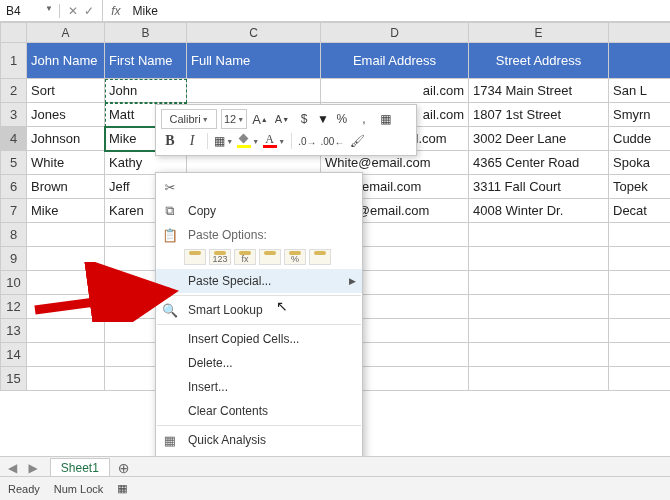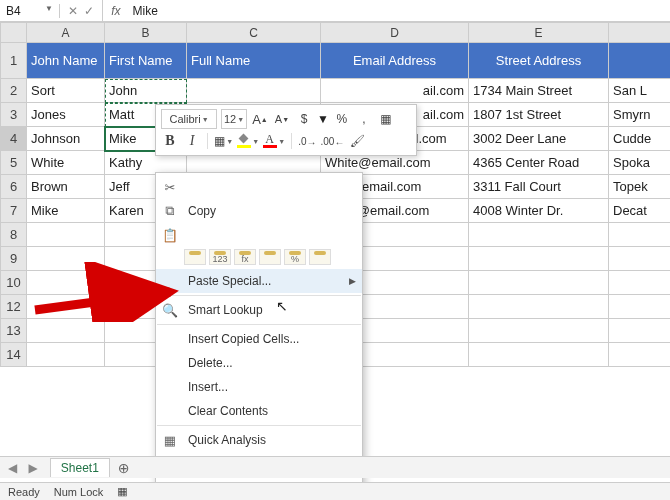--- a/index.html
+++ b/index.html
@@ -24,21 +24,21 @@
 .marching { outline: 1.5px dashed #217346; outline-offset: -1px; margin-left: 11px; }
 .sel { outline: 2px solid #217346; outline-offset: -1px; }
 
 
 .sheet-tabs { position: absolute; bottom: 22px; left: 0; right: 0; height: 22px; border-top: 1px solid #ccc; display: flex; align-items: center; background: #f3f3f3; }
 .sheet-arrows { padding: 0 8px; color: #888; letter-spacing: 4px; }
 .sheet-tab { background: #fff; border: 1px solid #ccc; border-bottom: none; padding: 2px 10px; font-weight: normal; color: #217346; }
 .sheet-add { padding: 0 8px; color: #666; font-size: 14px; }
 
 
-.status-bar { position: absolute; bottom: 0; left: 0; right: 0; height: 18px; background: #f3f3f3; border-top: 1px solid #ccc; display: flex; align-items: center; gap: 14px; padding: 4px 8px; font-size: 11px; color: #444; }
+.status-bar { position: absolute; bottom: 0; left: 0; right: 0; height: 24px; background: #f3f3f3; border-top: 1px solid #ccc; display: flex; align-items: center; gap: 14px; padding: 4px 8px; font-size: 11px; color: #444; }
 
 
 .mini-toolbar { position: absolute; left: 155px; top: 104px; width: 262px; background: #fff; border: 1px solid #c6c6c6; box-shadow: 2px 2px 6px rgba(0,0,0,.18); padding: 3px 5px; }
 .mini-row { display: flex; align-items: center; gap: 4px; height: 22px; }
 .mini-item { display: flex; align-items: center; justify-content: center; min-width: 18px; height: 20px; color: #444; font-size: 12px; }
 .mini-item.sep { border-left: 1px solid #ddd; margin: 0 2px; height: 16px; min-width: 1px; }
 .mini-item .dd { font-size: 7px; margin-left: 1px; color: #666; }
 .fontname { border: 1px solid #ccc; width: 56px; font-size: 11px; padding: 1px 3px; }
 .fontsize { border: 1px solid #ccc; width: 26px; font-size: 11px; padding: 1px 3px; }
 .bold { font-weight: bold; font-family: "Times New Roman", serif; font-size: 14px; }
@@ -211,20 +211,29 @@
           <th class="rowhdr">13</th>
           <td></td>
           <td></td>
           <td></td>
           <td></td>
           <td></td>
           <td></td>
         </tr>
   <tr>
           <th class="rowhdr">14</th>
+          <td></td>
+          <td></td>
+          <td></td>
+          <td></td>
+          <td></td>
+          <td></td>
+        </tr>
+  <tr>
+          <th class="rowhdr">15</th>
           <td></td>
           <td></td>
           <td></td>
           <td></td>
           <td></td>
           <td></td>
         </tr>
 </tbody>
 </table>
 </div>
@@ -270,20 +279,21 @@
 <div class="context-menu">
   <div class="cm-item">
     <span class="cm-icon">✂</span>
   </div>
   <div class="cm-item">
     <span class="cm-icon">⧉</span>
     <span class="cm-text">Copy</span>
   </div>
   <div class="cm-item label">
     <span class="cm-icon">📋</span>
+    <span class="cm-text">Paste Options:</span>
   </div>
   <div class="paste-icons">
     <div class="paste-btn"></div>
     <div class="paste-btn">123</div>
     <div class="paste-btn">fx</div>
     <div class="paste-btn"></div>
     <div class="paste-btn">%</div>
     <div class="paste-btn"></div>
   </div>
   <div class="cm-item hover">

